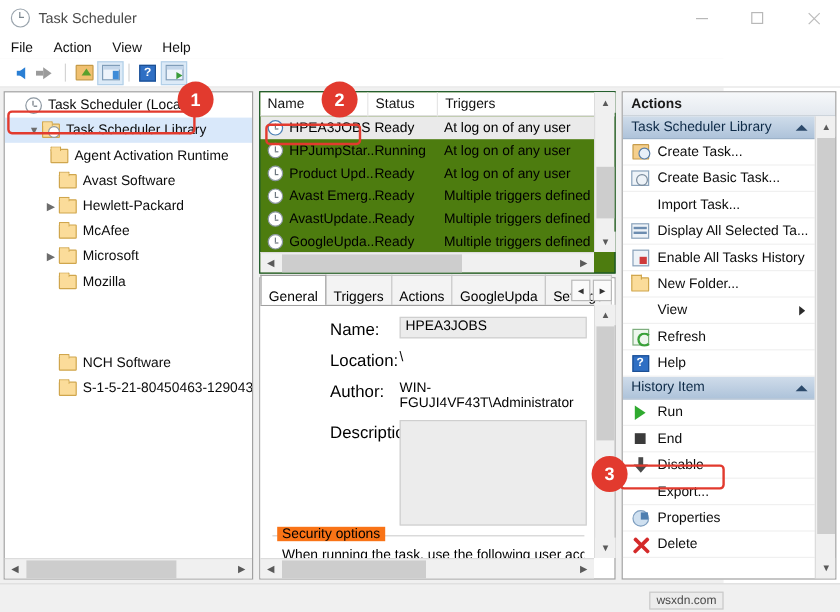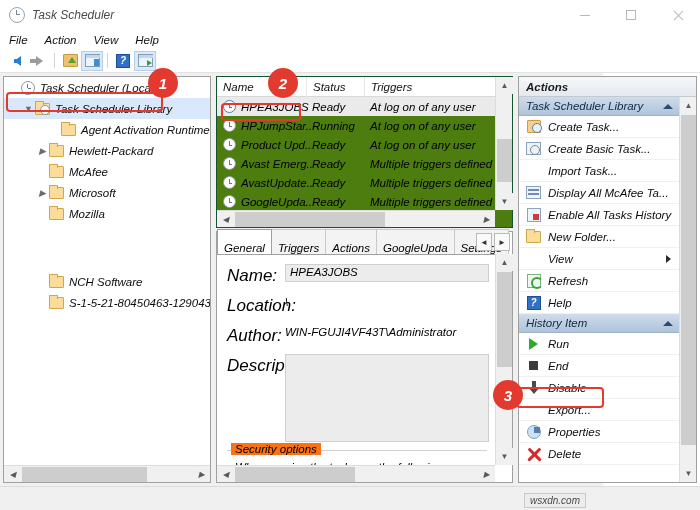--- a/index.html
+++ b/index.html
@@ -4,21 +4,21 @@
 <style>
   * { box-sizing: border-box; margin: 0; padding: 0; }
   html, body {
     width: 700px; height: 510px;
     font-family: "Liberation Sans", sans-serif;
     font-size: 11.5px;
     color: #000;
     background: #ffffff;
     overflow: hidden;
   }
-  #app { position: relative; width: 603px; height: 510px; background: #f0f0f0; font-style: italic; }
+  #app { position: relative; width: 603px; height: 510px; background: #f0f0f0; }
 
   
   .titlebar {
     position: absolute; left: 0; top: 0; width: 700px; height: 30px;
     background: #ffffff; display: flex; align-items: center;
     border-bottom: 1px solid #ffffff;
   }
   .title-icon {
     width: 16px; height: 16px; margin-left: 9px; margin-right: 7px;
     border-radius: 50%; border: 1.6px solid #9aa4ad; position: relative; background: #fff;
@@ -161,21 +161,21 @@
     border: 1px solid #c8c8c8; border-bottom: none; background: #f3f3f3; margin-right: -1px;
   }
   .tab.active { background: #fff; border-color: #a0a0a0; height: 22px; position: relative; z-index: 2; }
   .tab-arrows { position: absolute; right: 2px; top: 1px; display: flex; }
   .tab-arrow {
     width: 16px; height: 18px; border: 1px solid #b9b9b9; background: #fafafa;
     display: flex; align-items: center; justify-content: center; margin-left: 2px; font-size: 8px; color: #333;
   }
   .detail-body { position: absolute; left: 0; top: 22px; right: 17px; bottom: 17px; border-top: 1px solid #a0a0a0; background: #fff; padding: 9px 0 0 10px; }
   .frow { display: flex; align-items: flex-start; margin-bottom: 8px; }
-  .flabel { width: 58px; font-size: 17px; color: #000; padding-top: 2px; }
+  .flabel { width: 58px; font-size: 14px; color: #000; padding-top: 2px; margin-left: 48px; }
   .fbox {
     flex: 1; height: 18px; background: #ececec; border: 1px solid #cfcfcf;
     font-size: 11.5px; padding: 1px 4px; color: #000; margin-right: 6px;
   }
   .fplain { flex: 1; font-size: 11.5px; padding-top: 2px; }
   .fbox.desc { height: 88px; }
   .secgroup { margin-top: 6px; margin-right: 8px; border-top: 1px solid #d2d2d2; position: relative; padding-top: 10px; }
   .seclegend {
     position: absolute; top: -8px; left: 4px; background: #f97316; padding: 0 4px; font-size: 11.5px;
   }
@@ -260,21 +260,21 @@
     display: flex; align-items: center; justify-content: center; z-index: 50;
     font-family: "Liberation Sans", sans-serif;
   }
 
   
   .statusbar {
     position: absolute; left: 0; bottom: 0; width: 700px; height: 24px; background: #f0f0f0;
     border-top: 1px solid #dcdcdc;
   }
   .watermark {
-    position: absolute; right: 17px; bottom: 2px; background: #ececec; border: 1px solid #c9c9c9;
+    position: absolute; right: 0; bottom: 2px; background: #ececec; border: 1px solid #c9c9c9;
     font-size: 10px; color: #4a4a4a; padding: 1px 5px;
   }
 </style>
 </head>
 <body>
 
 <div id="app">
 
   <div class="titlebar">
     <div class="title-icon"></div>
@@ -327,24 +327,29 @@
         <div class="tree-row" style="padding-left: 4px;">
           <span class="expander"></span>
           <span class="node-clock"></span>
           <span class="tree-label">Task Scheduler (Local)</span>
         </div>
         <div class="tree-row sel" style="padding-left: 18px;">
           <span class="expander">▼</span>
           <span class="node-folder lib"></span>
           <span class="tree-label">Task Scheduler Library</span>
         </div>
-        <div class="tree-row" style="padding-left: 44px; text-align: center;">
+        <div class="tree-row" style="padding-left: 25px; text-align: center;">
           <span class="expander"></span>
           <span class="node-folder"></span>
           <span class="tree-label">Agent Activation Runtime</span>
+        </div>
+        <div class="tree-row" style="padding-left: 32px;">
+          <span class="expander"></span>
+          <span class="node-folder"></span>
+          <span class="tree-label">Avast Software</span>
         </div>
         <div class="tree-row" style="padding-left: 32px;">
           <span class="expander">▶</span>
           <span class="node-folder"></span>
           <span class="tree-label">Hewlett-Packard</span>
         </div>
         <div class="tree-row" style="padding-left: 32px;">
           <span class="expander"></span>
           <span class="node-folder"></span>
           <span class="tree-label">McAfee</span>
@@ -509,21 +514,21 @@
           <span class="act-txt">Create Basic Task...</span>
         </div>
         <div class="act-item">
           <span class="act-ico"></span>
           <span class="act-txt">Import Task...</span>
         </div>
         <div class="act-item">
           <span class="act-ico">
             <span class="ai-display"></span>
           </span>
-          <span class="act-txt">Display All McAfee Ta...</span>
+          <span class="act-txt">Display All Selected Ta...</span>
         </div>
         <div class="act-item">
           <span class="act-ico">
             <span class="ai-history"></span>
           </span>
           <span class="act-txt">Enable All Tasks History</span>
         </div>
         <div class="act-item">
           <span class="act-ico">
             <span class="ai-folder"></span>

